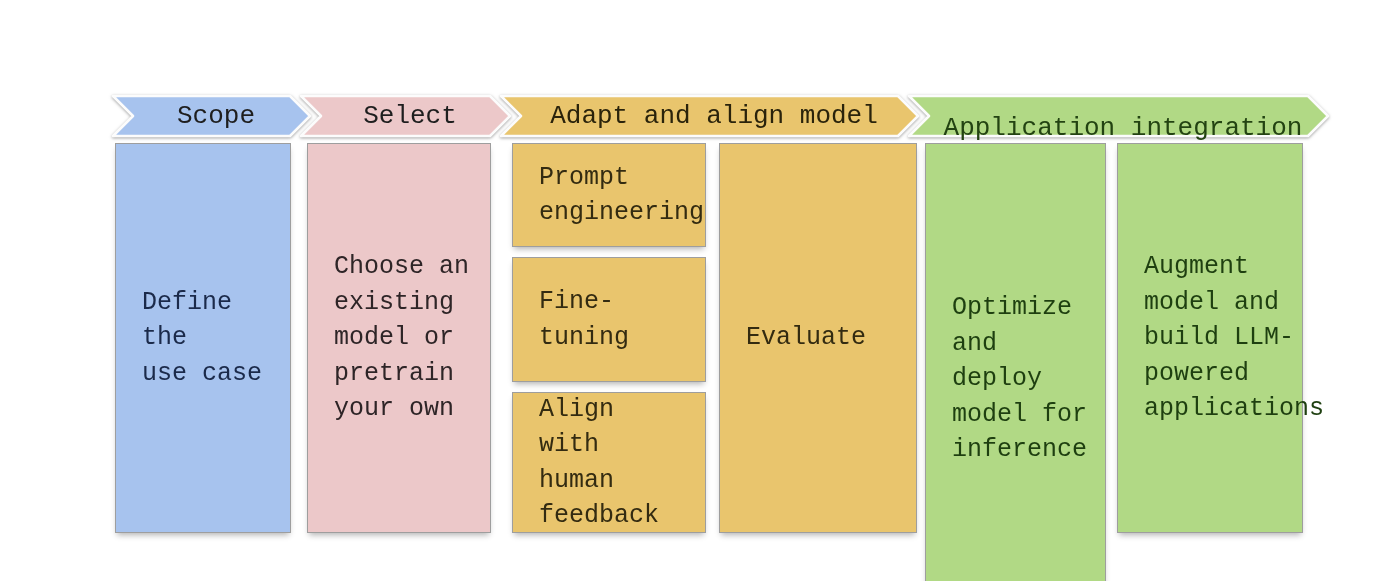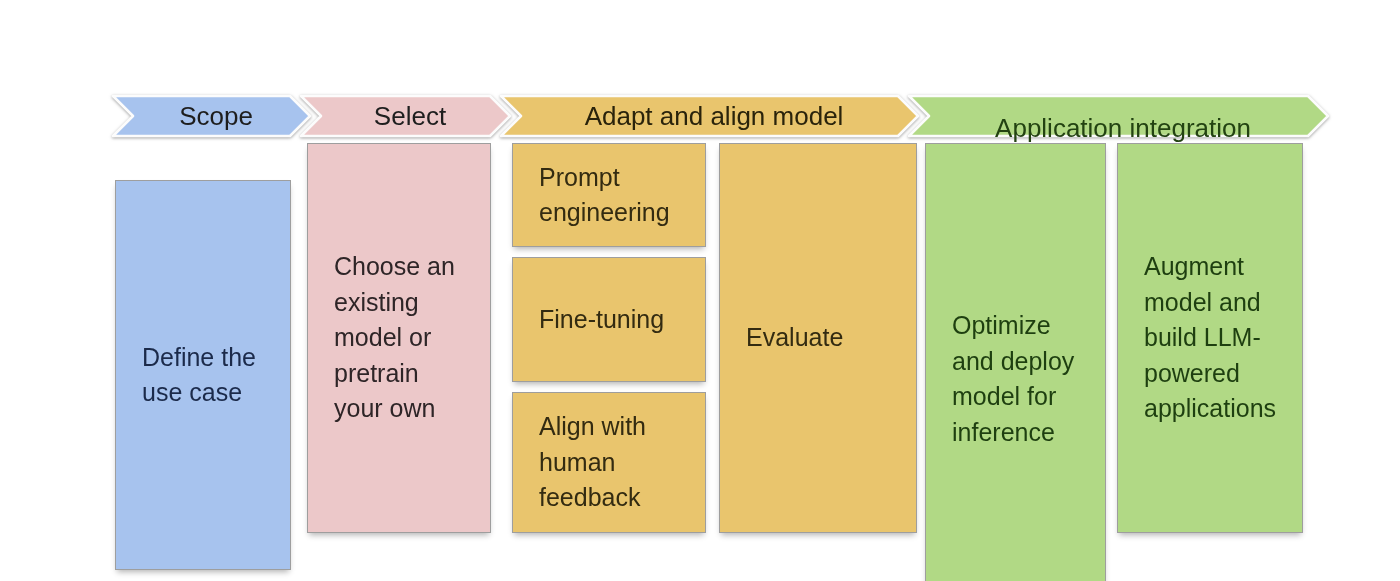--- a/index.html
+++ b/index.html
@@ -5,21 +5,21 @@
   html, body {
     margin: 0;
     padding: 0;
     background: #ffffff;
   }
   .canvas {
     position: relative;
     width: 1400px;
     height: 581px;
     background: var(--canvas-bg, #ffffff);
-    font-family: Liberation Sans, sans-serif;
+    font-family: Liberation Mono, monospace;
     overflow: hidden;
   }
 
   
   .arrow {
     position: absolute;
     top: 95px;
     height: 42px;
   }
   .arrow svg {
@@ -59,21 +59,21 @@
     align-items: center;
     padding: 10px 16px 10px 26px;
     font-size: 25px;
     line-height: 1.42;
   }
   .box-blue   { background: var(--scope-fill);     color: var(--scope-box-text); }
   .box-pink   { background: var(--select-fill);    color: var(--select-box-text); }
   .box-gold   { background: var(--adapt-fill);     color: var(--adapt-box-text); }
   .box-green  { background: var(--integrate-fill); color: var(--integrate-box-text); }
 
-  .box-define    { left: 115px;  top: 143px; width: 176px; height: 390px; margin-top: 37px; }
+  .box-define    { left: 115px;  top: 143px; width: 176px; height: 390px; }
   .box-choose    { left: 307px;  top: 143px; width: 184px; height: 390px; }
   .box-prompt    { left: 512px;  top: 143px; width: 194px; height: 104px; }
   .box-finetune  { left: 512px;  top: 257px; width: 194px; height: 125px; }
   .box-align     { left: 512px;  top: 392px; width: 194px; height: 141px; }
   .box-evaluate  { left: 719px;  top: 143px; width: 198px; height: 390px; }
   .box-optimize  { left: 925px;  top: 143px; width: 181px; height: 472px; align-items: center; }
   .box-augment   { left: 1117px; top: 143px; width: 186px; height: 390px; }
 </style>
 </head>
 <body>

